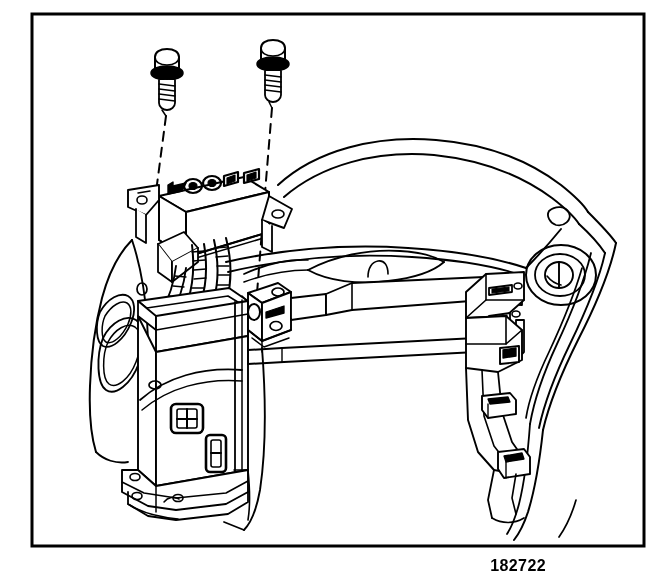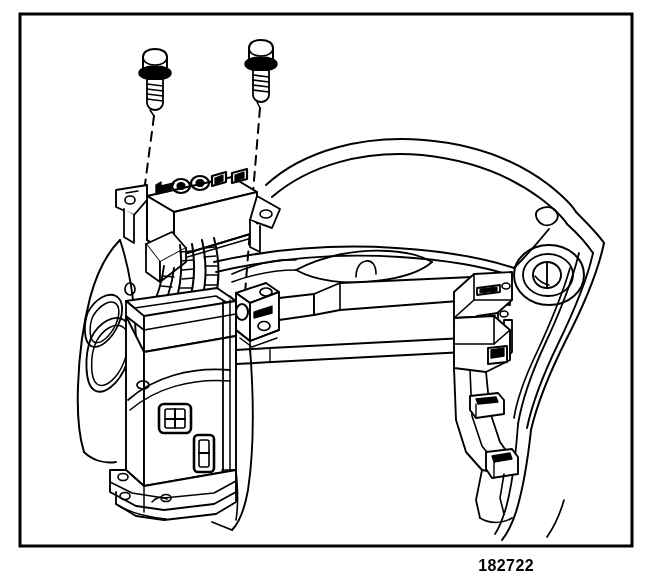--- a/index.html
+++ b/index.html
@@ -10,21 +10,21 @@
   }
   body {
     width: 650px;
     height: 584px;
     font-family: "Liberation Sans", sans-serif;
     overflow: hidden;
     position: relative;
   }
   #figure-root {
     position: absolute;
-    left: 4px;
+    left: 16px;
     top: 0;
     width: 546px;
     height: 584px;
     background: #86efac;
   }
   #figure-svg {
     display: block;
     width: 650px;
     height: 584px;
   }

